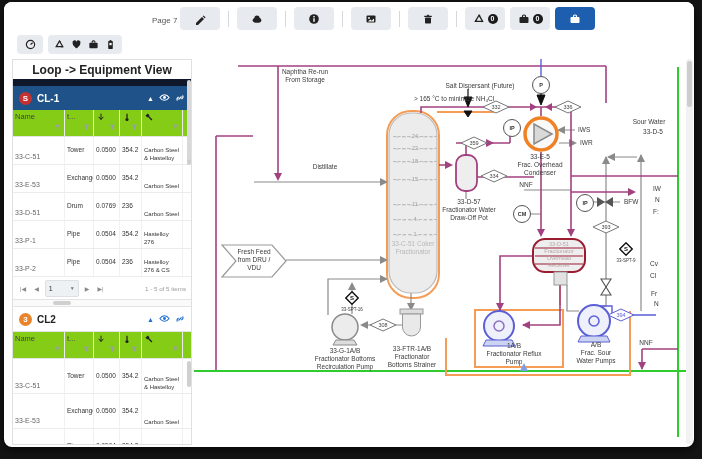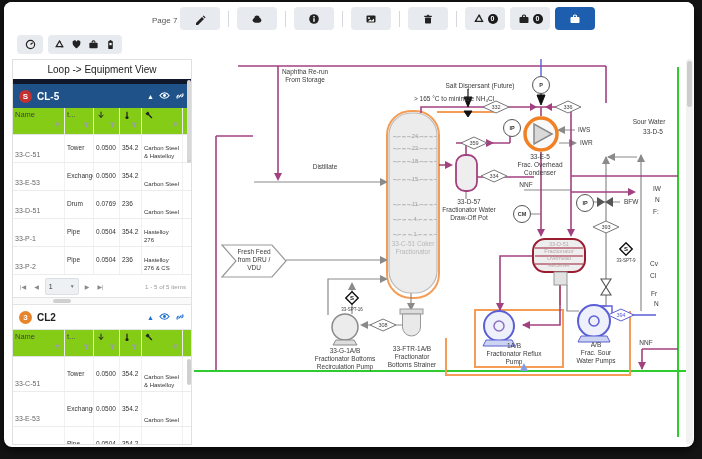--- a/index.html
+++ b/index.html
@@ -16,21 +16,21 @@
   #row1{left:176px;top:5px;}
   #row2{left:13px;top:33px;}
   .tbtn{height:23px;min-width:30px;border-radius:4px;background:#e7eaee;display:flex;align-items:center;justify-content:center;gap:3px;padding:0 5px;cursor:pointer;}
   .tbtn.active{background:#1d5fae;}
   .tbtn.small{height:19px;min-width:20px;padding:0 3px;}
   .tbtn-group{height:19px;border-radius:4px;background:#e7eaee;display:flex;align-items:center;gap:6px;padding:0 6px;}
   .tsep{width:1px;height:16px;background:#d4d7db;margin:0 3px;}
   .badge0{width:10px;height:10px;border-radius:50%;background:#1b1b1b;color:#fff;font-size:7px;font-weight:bold;display:flex;align-items:center;justify-content:center;}
   
   .sidebar{position:absolute;left:8px;top:57px;width:178px;height:384px;border:1px solid #e0e0e0;background:#fff;overflow:hidden;font-size:7px;}
-  .side-title{height:19px;border-bottom:5px solid #0f172a;display:flex;align-items:center;justify-content:center;font-size:10px;font-weight:normal;color:#222;}
+  .side-title{height:19px;border-bottom:7px solid #0f172a;display:flex;align-items:center;justify-content:center;font-size:12px;font-weight:bold;color:#222;}
   .panel-hd{height:24px;display:flex;align-items:center;padding:0 6px;gap:5px;}
   .panel-hd.blue{background:#1e5288;color:#fff;}
   .panel-hd.white{background:#fff;color:#222;border-top:1px solid #e4e4e4;border-bottom:1px solid #e4e4e4;}
   .panel-badge{width:13px;height:13px;border-radius:50%;color:#fff;font-size:8px;font-weight:bold;display:flex;align-items:center;justify-content:center;}
   .panel-name{font-size:10px;font-weight:bold;flex:1;}
   .hd-icons{display:flex;align-items:center;gap:5px;}
   .hd-icons .tri{font-size:7px;cursor:pointer;}
   .thead{display:grid;grid-template-columns:52px 29px 26px 22px 41px;height:26px;border-bottom:1px solid #e4e4e4;background:#84cc16;}
   .th{position:relative;border-right:1px solid #ececec;padding:2px 2px;color:#444;font-size:7.5px;cursor:pointer;}
   .funnel{position:absolute;right:2px;bottom:2px;cursor:pointer;}
@@ -155,21 +155,21 @@
         </div>
       </div>
   </div>
 
   <div class="sidebar">
     <div class="side-title">Loop -&gt; Equipment View</div>
     <div id="panels">
         <div>
           <div class="panel-hd blue">
             <span class="panel-badge" style="background:#c43131">S</span>
-            <span class="panel-name">CL-5</span>
+            <span class="panel-name">CL-1</span>
             <span class="hd-icons">
               <span class="tri" style="color:#ffffff">▲</span>
               <span><svg width="11" height="11" viewBox="0 0 12 12">
                   <path d="M1 6s2-3 5-3 5 3 5 3-2 3-5 3-5-3-5-3z" fill="none" stroke="#ffffff" stroke-width="1.2"></path>
                   <circle cx="6" cy="6" r="1.6" fill="#ffffff"></circle>
                 </svg></span>
               <span><svg width="10" height="10" viewBox="0 0 12 12">
                   <path d="M4.2 7.8l3.6-3.6" stroke="#ffffff" stroke-width="1.3" fill="none"></path>
                   <path d="M3 9a2.1 2.1 0 010-3l1.3-1.3" stroke="#ffffff" stroke-width="1.3" fill="none"></path>
                   <path d="M9 3a2.1 2.1 0 010 3L7.7 7.3" stroke="#ffffff" stroke-width="1.3" fill="none"></path>

